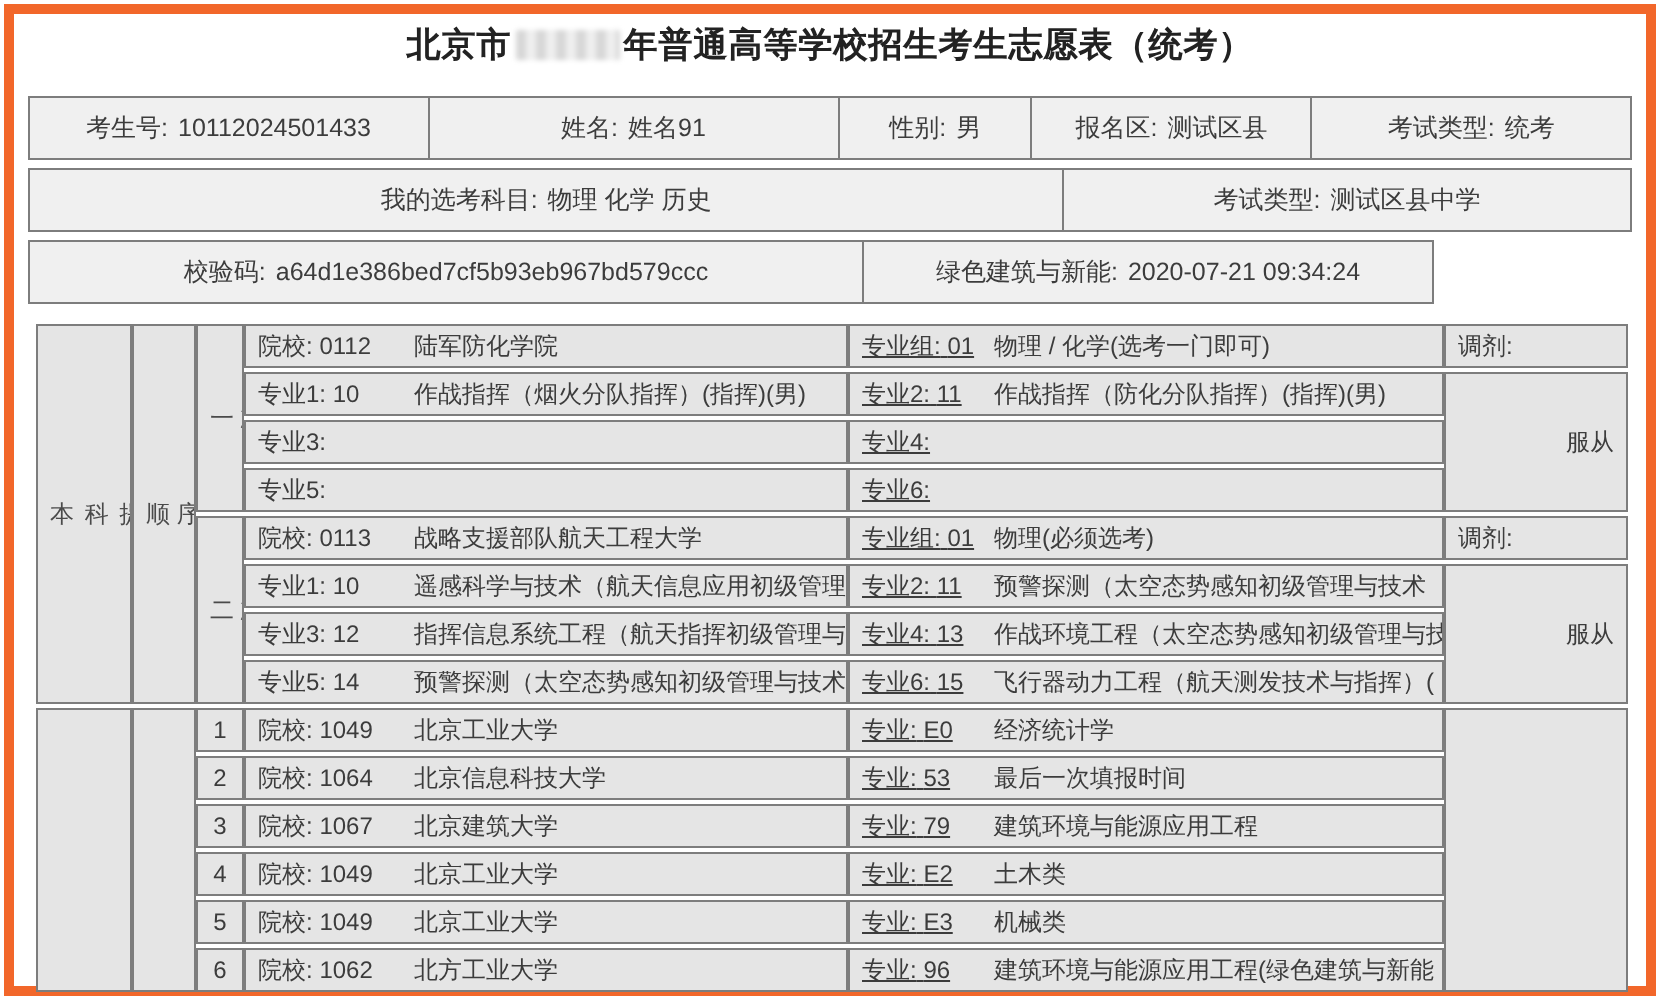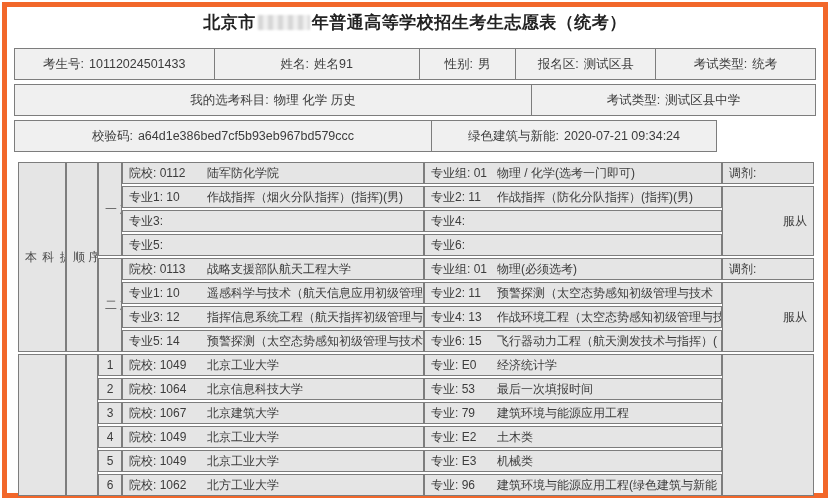--- a/index.html
+++ b/index.html
@@ -41,21 +41,21 @@
     white-space:nowrap;overflow:hidden;vertical-align:middle;
   }
   td.vcell{
     text-align:center;padding:0;white-space:pre-line;color:#4a4a4a;
   }
   td.batch{font-size:13px;line-height:29px;letter-spacing:1px;}
   td.mode{font-size:13px;line-height:29px;}
   td.rank{font-size:12.5px;line-height:25px;}
   td.numcell{text-align:center;padding:0;}
   .lc{display:inline-block;min-width:78px;}
-  td.c5 .lc{min-width:66px;}
+  td.c5 .lc{min-width:66px;text-decoration:underline;}
   td.adj{padding-left:8px;}
   td.obey{text-align:right;}
 </style>
 </head>
 <body>
 
 <div class="frame"></div>
 
 <div class="title"><span>北京市</span><span class="redacted"></span><span>年普通高等学校招生考生志愿表（统考）</span></div>
 

